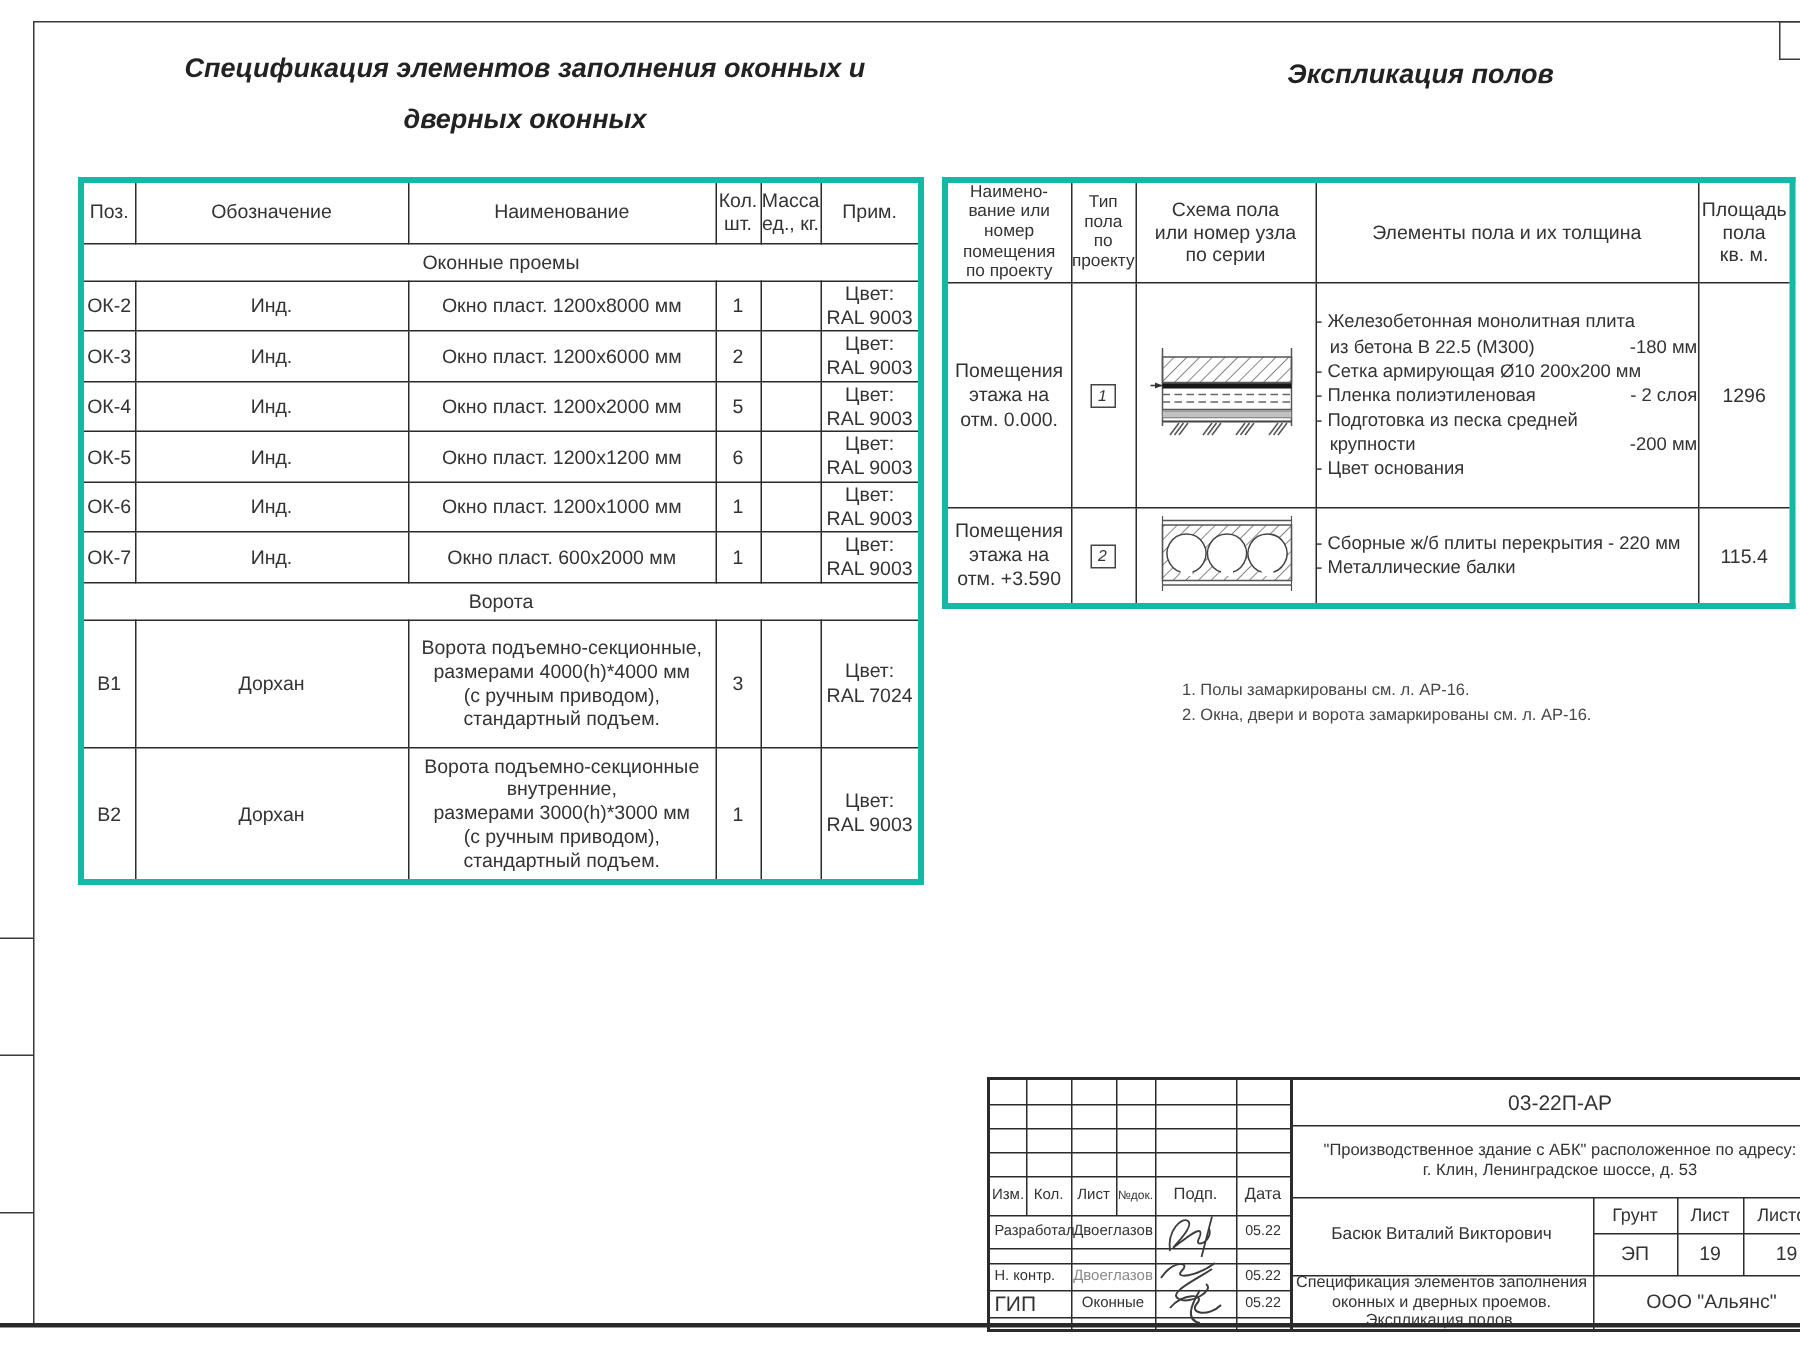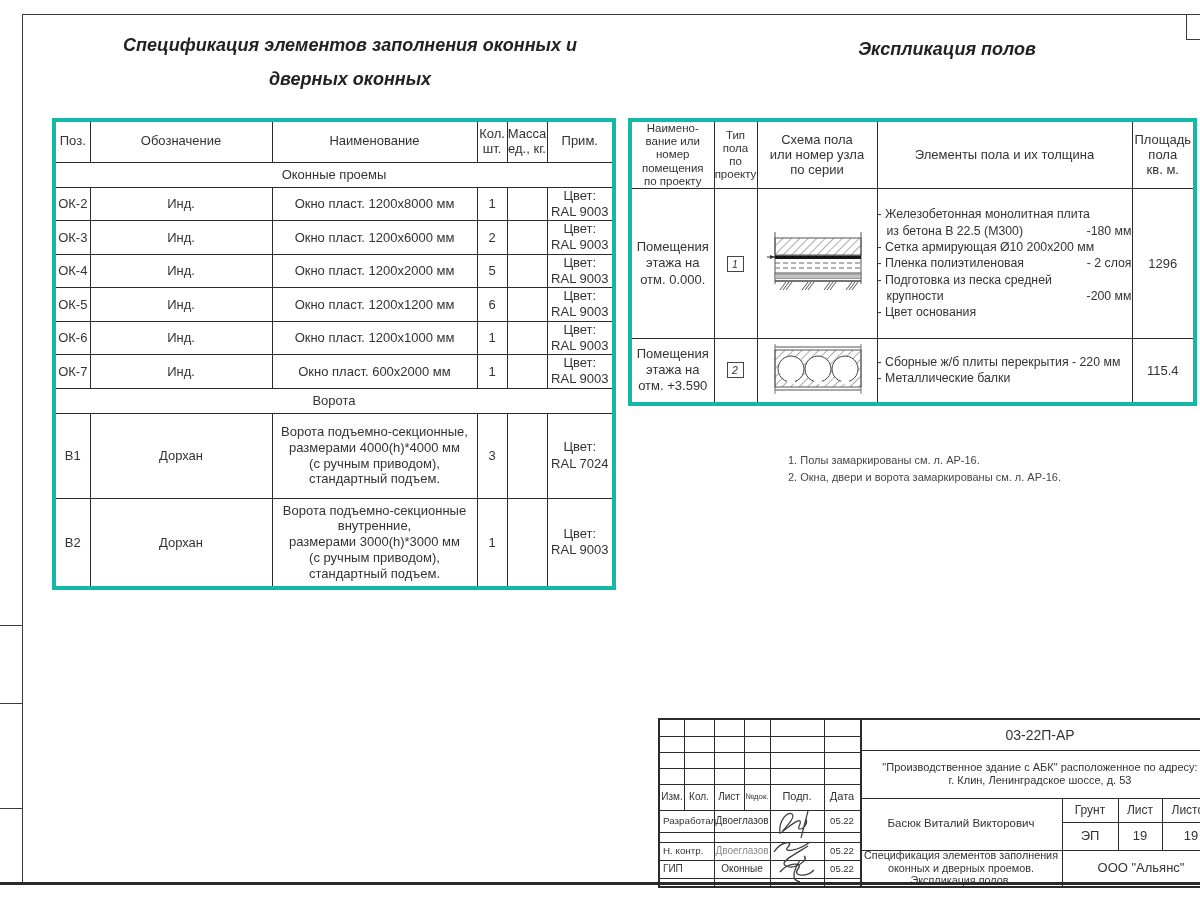--- a/index.html
+++ b/index.html
@@ -359,21 +359,21 @@
     <div class="cell" style="left:164px; top:64px; width:36px; height:26px; font-size:11px;">Дата</div>
 
     <div class="cell left" style="left:0; top:90px; width:54px; height:22px; font-size:9.8px;">Разработал</div>
     <div class="cell" style="left:54px; top:90px; width:56px; height:22px; font-size:10px;">Двоеглазов</div>
     <div class="cell" style="left:164px; top:90px; width:36px; height:22px; font-size:9.5px;">05.22</div>
 
     <div class="cell left" style="left:0; top:122px; width:54px; height:18px; font-size:9.8px;">Н. контр.</div>
     <div class="cell" style="left:54px; top:122px; width:56px; height:18px; font-size:10px; color:#8a8a8a;">Двоеглазов</div>
     <div class="cell" style="left:164px; top:122px; width:36px; height:18px; font-size:9.5px;">05.22</div>
 
-    <div class="cell left" style="left:0; top:140px; width:54px; height:18px; font-size:10px;">ГИП</div>
+    <div class="cell left" style="left:0; top:140px; width:54px; height:18px; font-size:14px;">ГИП</div>
     <div class="cell" style="left:54px; top:140px; width:56px; height:18px; font-size:10px;">Оконные</div>
     <div class="cell" style="left:164px; top:140px; width:36px; height:18px; font-size:9.5px;">05.22</div>
 
     <svg class="sig-svg" style="left:112px; top:88px;" width="52" height="32" viewBox="0 0 52 32">
       <path d="M8 26 C6 12, 16 3, 20 6 C24 9, 14 19, 10 24 C18 18, 26 11, 28 13 C30 15, 24 21, 28 21 C32 21, 36 15, 34 11 M36 3 L29 30" stroke="#3c3c3c" fill="none" stroke-width="1.2"></path>
     </svg>
     <svg class="sig-svg" style="left:110px; top:118px;" width="56" height="46" viewBox="0 0 56 46">
       <path d="M4 14 C12 2, 24 3, 18 9 C12 15, 28 13, 40 4 M38 8 C26 16, 8 24, 16 28 C24 32, 40 22, 34 18" stroke="#3c3c3c" fill="none" stroke-width="1.3"></path>
       <path d="M10 34 C18 24, 34 24, 28 31 C22 38, 36 40, 44 32 M30 22 C24 32, 20 42, 30 44" stroke="#3c3c3c" fill="none" stroke-width="1.3"></path>
     </svg>

